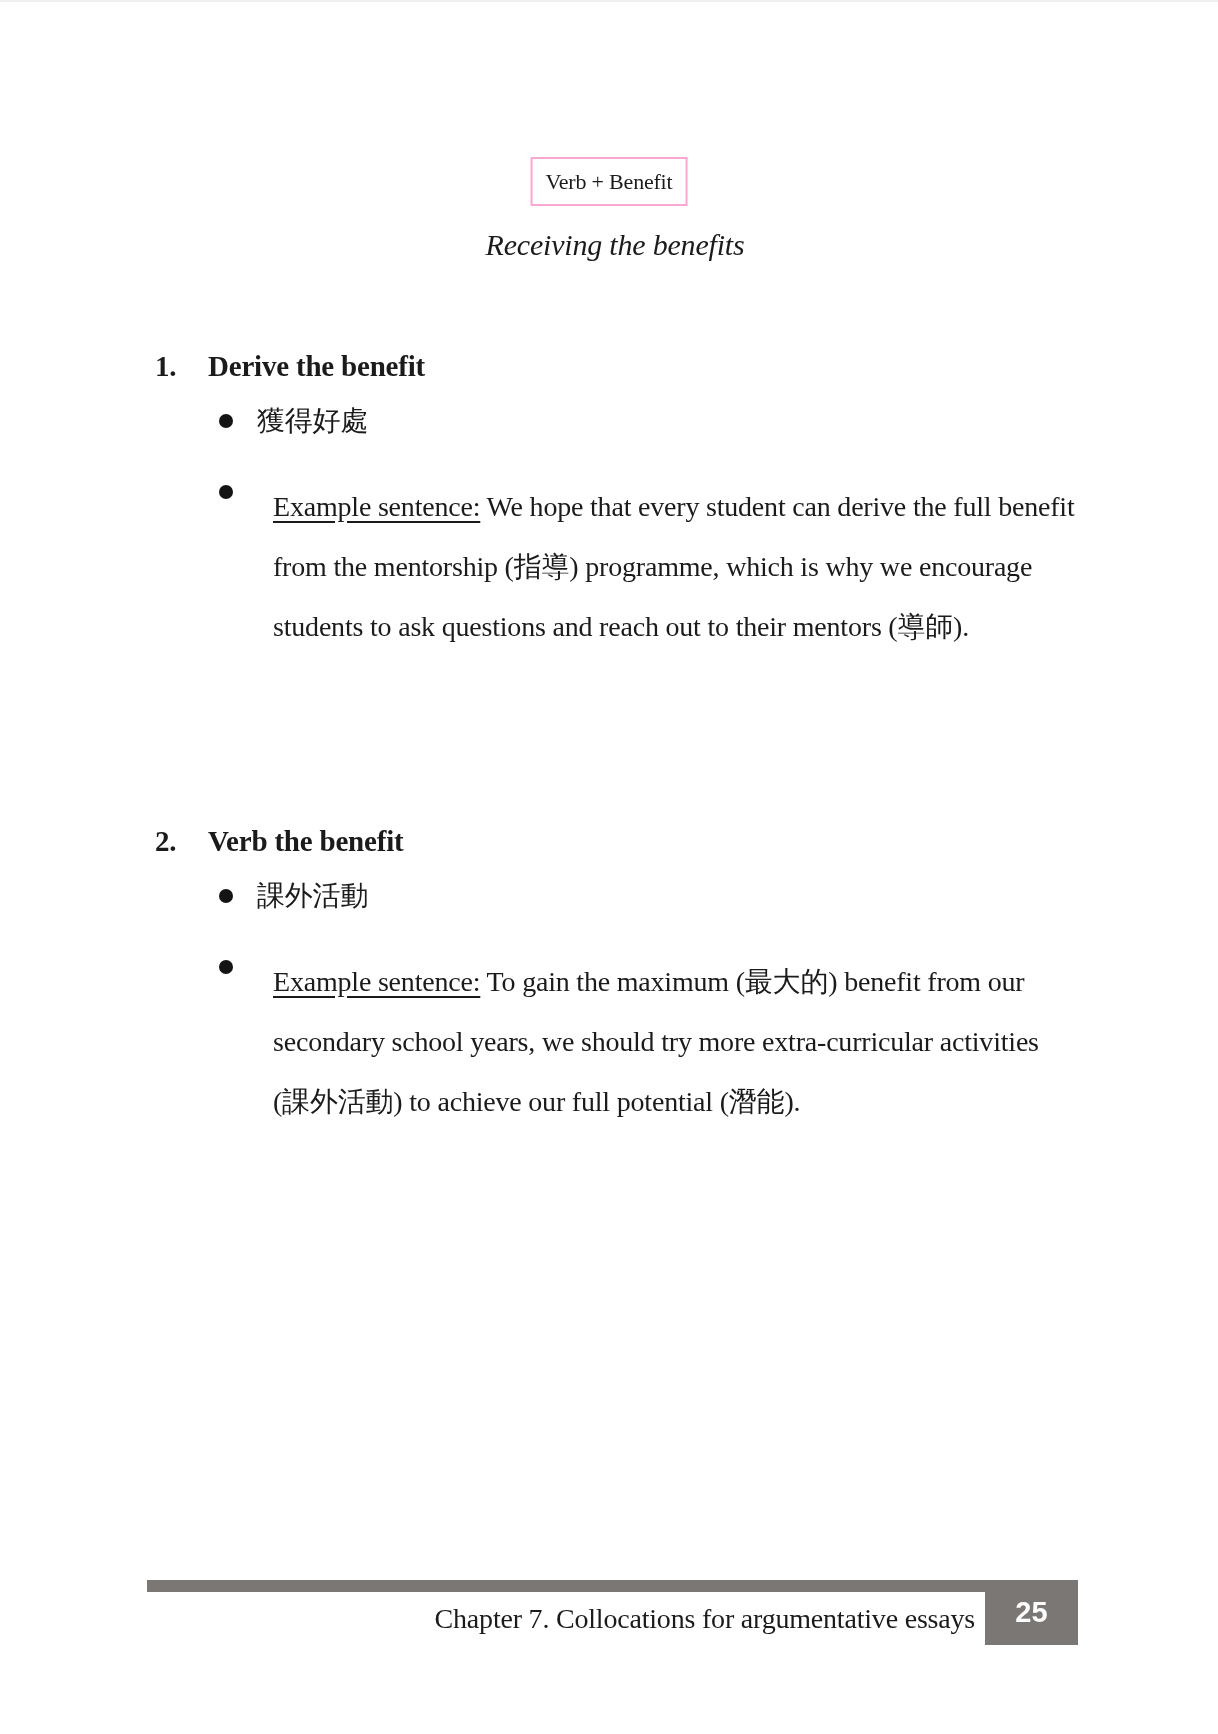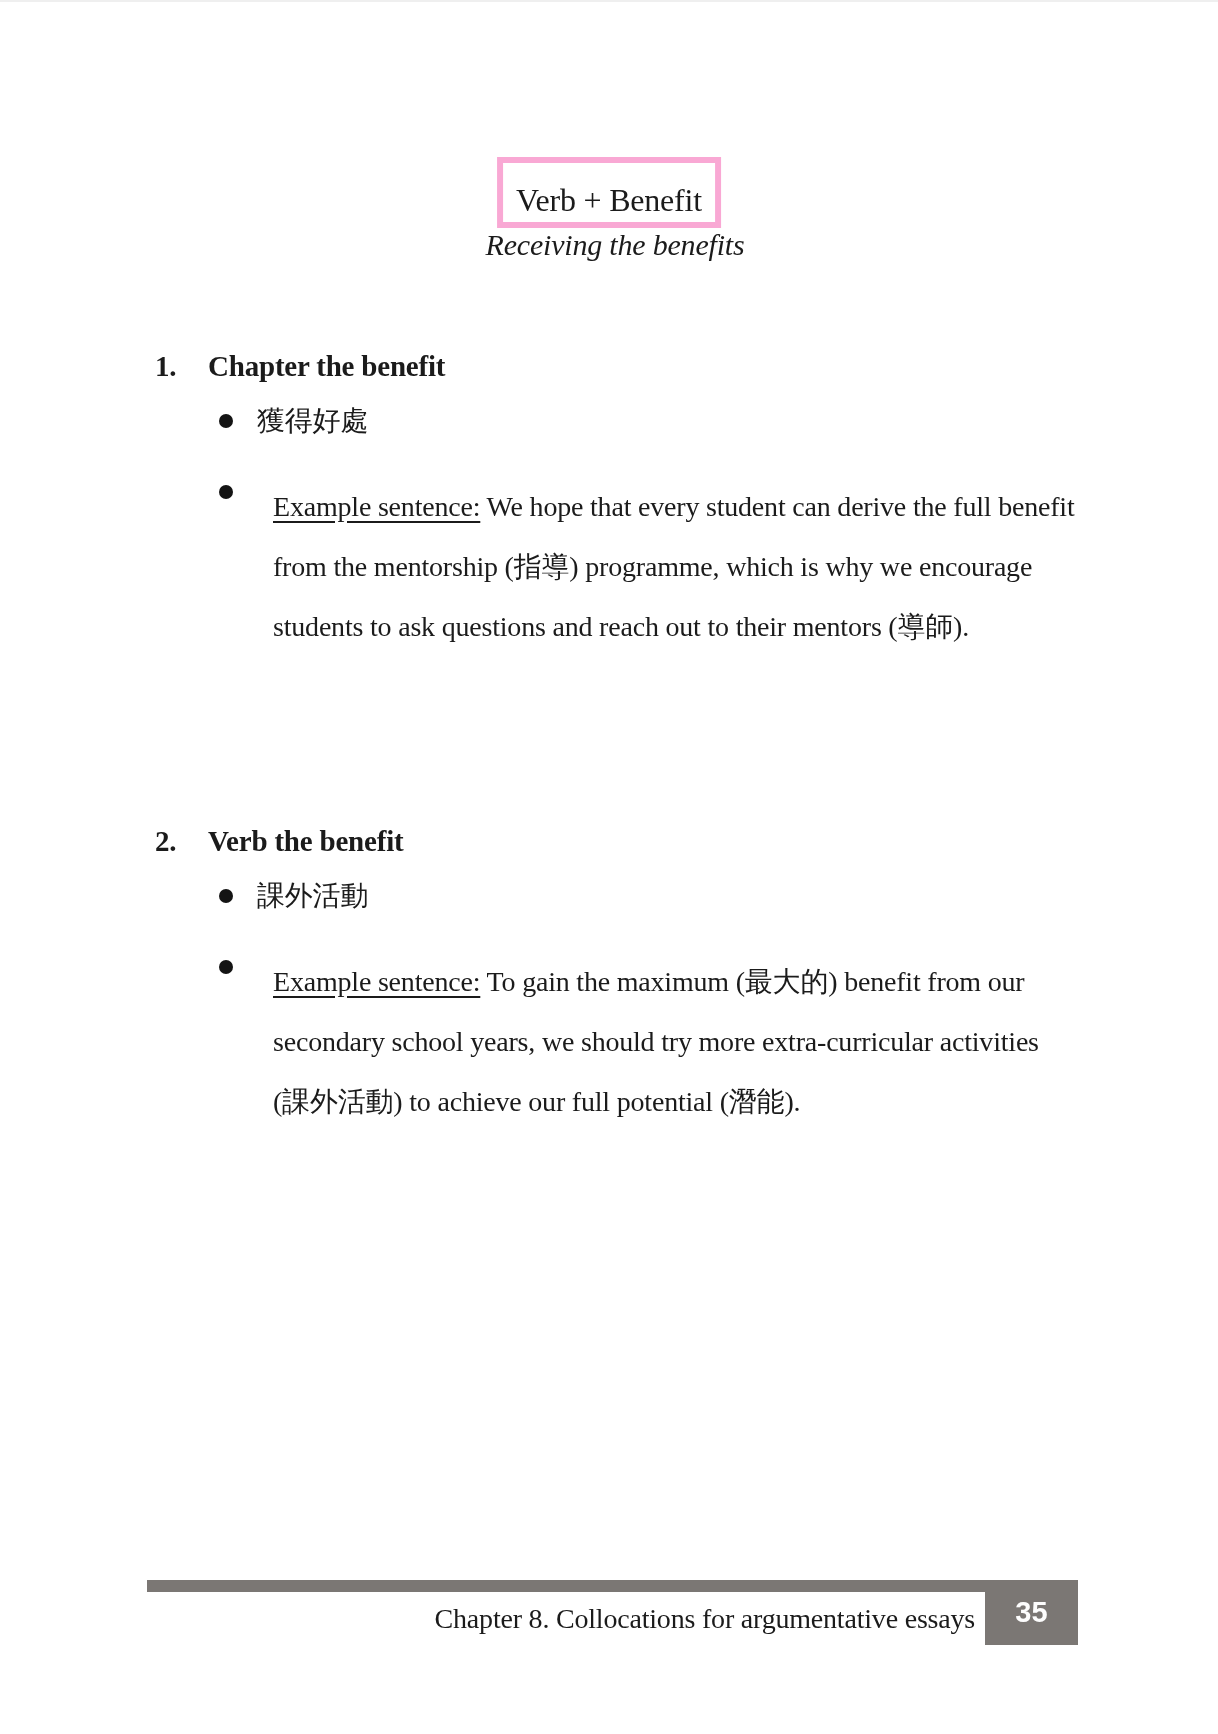--- a/index.html
+++ b/index.html
@@ -10,23 +10,23 @@
     font-family:"Liberation Serif", serif;
     color:#1b1b1b;
     overflow:hidden;
     border-top:2px solid #efefef;
     letter-spacing:-0.2px;
   }
 
   
   .title-box {
     position:absolute; top:155px; left:50%; transform:translateX(-50%);
-    border:6px solid #f9a8d4;
-    padding:19px 13px 4px 13px;
-    font-size:32px; line-height:36px;
+    border:2px solid #f9a8d4;
+    padding:5px 13px 4px 13px;
+    font-size:22px; line-height:36px;
     white-space:nowrap;
   }
   .subtitle {
     position:absolute; top:224px; left:0; width:100%;
     text-align:center; font-style:italic;
     font-size:30px; line-height:38px;padding-left:6px;
   }
 
   
   .sec { position:absolute; left:0; width:100%; }
@@ -91,21 +91,21 @@
 
   <div class="title-box">
     <span>Verb + Benefit</span>
   </div>
 
   <div class="subtitle">Receiving the benefits</div>
 
   <section class="sec sec-1">
     <div class="sec-heading">
       <span class="sec-num">1.</span>
-      <span class="sec-title">Chapter the benefit</span>
+      <span class="sec-title">Derive the benefit</span>
     </div>
     <div class="bullet bullet-cn">
       <span class="dot"></span>
       <span class="cn-text">獲得好處</span>
     </div>
     <div class="bullet bullet-ex">
       <span class="dot"></span>
       <p class="example-par"><span class="ex-label">Example sentence:</span><span> We hope that every student can derive the full benefit from the mentorship (指導) programme, which is why we encourage students to ask questions and reach out to their mentors (導師).</span></p>
     </div>
   </section>
@@ -119,18 +119,18 @@
       <span class="dot"></span>
       <span class="cn-text">課外活動</span>
     </div>
     <div class="bullet bullet-ex">
       <span class="dot"></span>
       <p class="example-par"><span class="ex-label">Example sentence:</span><span> To gain the maximum (最大的) benefit from our secondary school years, we should try more extra-curricular activities (課外活動) to achieve our full potential (潛能).</span></p>
     </div>
   </section>
 
   <div class="footer-bar" style="background: rgb(123, 119, 116);"></div>
-  <div class="footer-text">Chapter 8. Collocations for argumentative essays</div>
+  <div class="footer-text">Chapter 7. Collocations for argumentative essays</div>
   <div class="page-badge" style="background: rgb(123, 119, 116); color: rgb(253, 253, 253);">
-    <span>35</span>
+    <span>25</span>
   </div>
 
 </div>
 
 </body></html>

